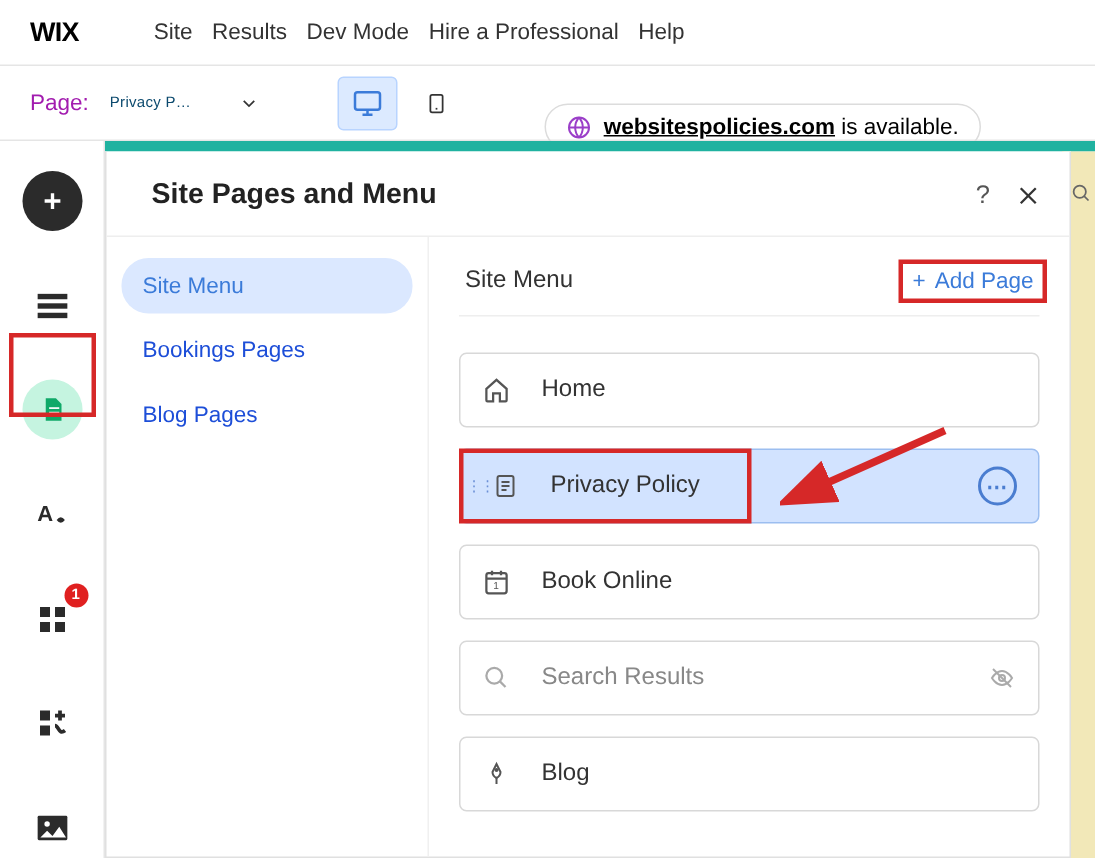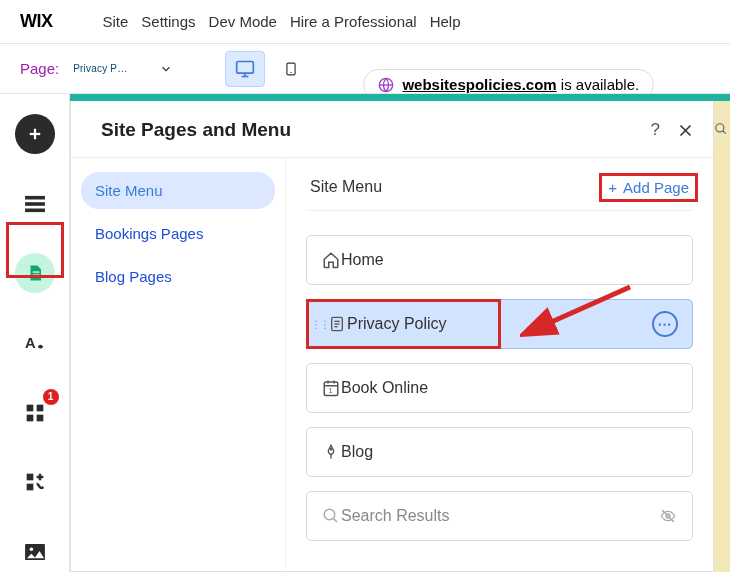--- a/index.html
+++ b/index.html
@@ -49,21 +49,21 @@
   .panel-nav .nav-item { padding:10px 14px; border-radius:18px; font-size:15px; color:#1d4ed8; cursor:pointer; margin-bottom:6px;}
   .panel-nav .nav-item.active { background:#dbe8ff; color:#3b7bd9;}
   
   .panel-main { flex:1; padding:14px 20px 0 20px; display:flex; flex-direction:column; min-height:0;}
   .main-head { display:flex; align-items:center; justify-content:space-between; padding:6px 4px 14px 4px; border-bottom:1px solid #eee;}
   .main-head .title { font-size:16px; color:#333;}
   .add-page { color:#3b7bd9; font-size:15px; display:flex; align-items:center; gap:6px; cursor:pointer;}
   .add-page-box { border:3px solid #d62828; padding:3px 6px; margin:-6px -9px;}
   
   .page-list { padding-top:24px; display:flex; flex-direction:column; gap:14px;}
-  .page-row { border:1px solid #d8d8d8; border-radius:5px; height:50px; display:flex; align-items:center; padding:0 14px; gap:0; font-size:16px; color:#333; cursor:pointer; position:relative;}
+  .page-row { border:1px solid #d8d8d8; border-radius:5px; height:50px; display:flex; align-items:center; padding:0 14px; gap:20px; font-size:16px; color:#333; cursor:pointer; position:relative;}
   .page-row.active { background:#d2e3ff; border-color:#9cbef0;}
   .page-row.search { color:#888;}
   .page-row .ico { width:20px; display:flex; align-items:center; justify-content:center;}
   .page-row .drag { position:absolute; left:4px; color:#6b8fd6; font-size:10px; letter-spacing:-1px;}
   .page-row .more { margin-left:auto; width:26px; height:26px; border:2px solid #4a7dd0; border-radius:50%; display:flex; align-items:center; justify-content:center; color:#4a7dd0; font-weight:700; font-size:14px; letter-spacing:1px;}
   .page-row .eye { margin-left:auto; color:#aaa;}
   
   .inner-highlight { position:absolute; border:3px solid #d62828; left:-1px; top:-1px; height:50px; width:195px; pointer-events:none;}
   
   
@@ -71,21 +71,21 @@
   
   svg { display:block; }
 </style>
 </head>
 <body>
 
 <div class="topbar">
   <div class="logo">WIX</div>
   <div class="top-menu">
     <span>Site</span>
-    <span>Settings</span>
+    <span>Results</span>
     <span>Dev Mode</span>
     <span>Hire a Professional</span>
     <span>Help</span>
   </div>
 </div>
 
 <div class="secondbar">
   <span class="page-label">Page:</span>
   <span class="page-name">Privacy P…</span>
   <span class="chev">
@@ -248,46 +248,46 @@
                     <rect x="3" y="4" width="18" height="18" rx="2"></rect>
                     <line x1="3" y1="9" x2="21" y2="9"></line>
                     <line x1="8" y1="2" x2="8" y2="6"></line>
                     <line x1="16" y1="2" x2="16" y2="6"></line>
                     <text x="9" y="18" font-size="9" stroke="none" fill="#555">1</text>
                   </svg>
               </span>
               <span>Book Online</span>
             </div>
 
+            <div class="page-row search">
+              <span class="ico">
+                <svg width="18" height="18" viewBox="0 0 24 24" fill="none" stroke="#aaa" stroke-width="2">
+                    <circle cx="10" cy="10" r="7"></circle>
+                    <line x1="20" y1="20" x2="15" y2="15"></line>
+                  </svg>
+              </span>
+              <span>Search Results</span>
+              <span class="eye">
+                <svg width="20" height="16" viewBox="0 0 24 24" fill="none" stroke="#aaa" stroke-width="2">
+                    <path d="M2 12s4-7 10-7 10 7 10 7-4 7-10 7-10-7-10-7z"></path>
+                    <circle cx="12" cy="12" r="3"></circle>
+                    <line x1="3" y1="3" x2="21" y2="21"></line>
+                  </svg>
+              </span>
+            </div>
+
             <div class="page-row">
               <span class="ico">
                 <svg width="16" height="20" viewBox="0 0 24 24" fill="none" stroke="#555" stroke-width="2">
                     <path d="M12 2l4 8c0 4-4 6-4 6s-4-2-4-6z"></path>
                     <line x1="12" y1="16" x2="12" y2="22"></line>
                     <circle cx="12" cy="8" r="1" fill="#555"></circle>
                   </svg>
               </span>
               <span>Blog</span>
-            </div>
-
-            <div class="page-row search">
-              <span class="ico">
-                <svg width="18" height="18" viewBox="0 0 24 24" fill="none" stroke="#aaa" stroke-width="2">
-                    <circle cx="10" cy="10" r="7"></circle>
-                    <line x1="20" y1="20" x2="15" y2="15"></line>
-                  </svg>
-              </span>
-              <span>Search Results</span>
-              <span class="eye">
-                <svg width="20" height="16" viewBox="0 0 24 24" fill="none" stroke="#aaa" stroke-width="2">
-                    <path d="M2 12s4-7 10-7 10 7 10 7-4 7-10 7-10-7-10-7z"></path>
-                    <circle cx="12" cy="12" r="3"></circle>
-                    <line x1="3" y1="3" x2="21" y2="21"></line>
-                  </svg>
-              </span>
             </div>
 
           </div>
         </div>
       </div>
     </div>
 
     <svg class="arrow" style="left:450px; top:185px;" width="120" height="60" viewBox="0 0 120 60">
       <defs>
           <marker id="ah" markerWidth="10" markerHeight="10" refX="3" refY="3" orient="auto">

